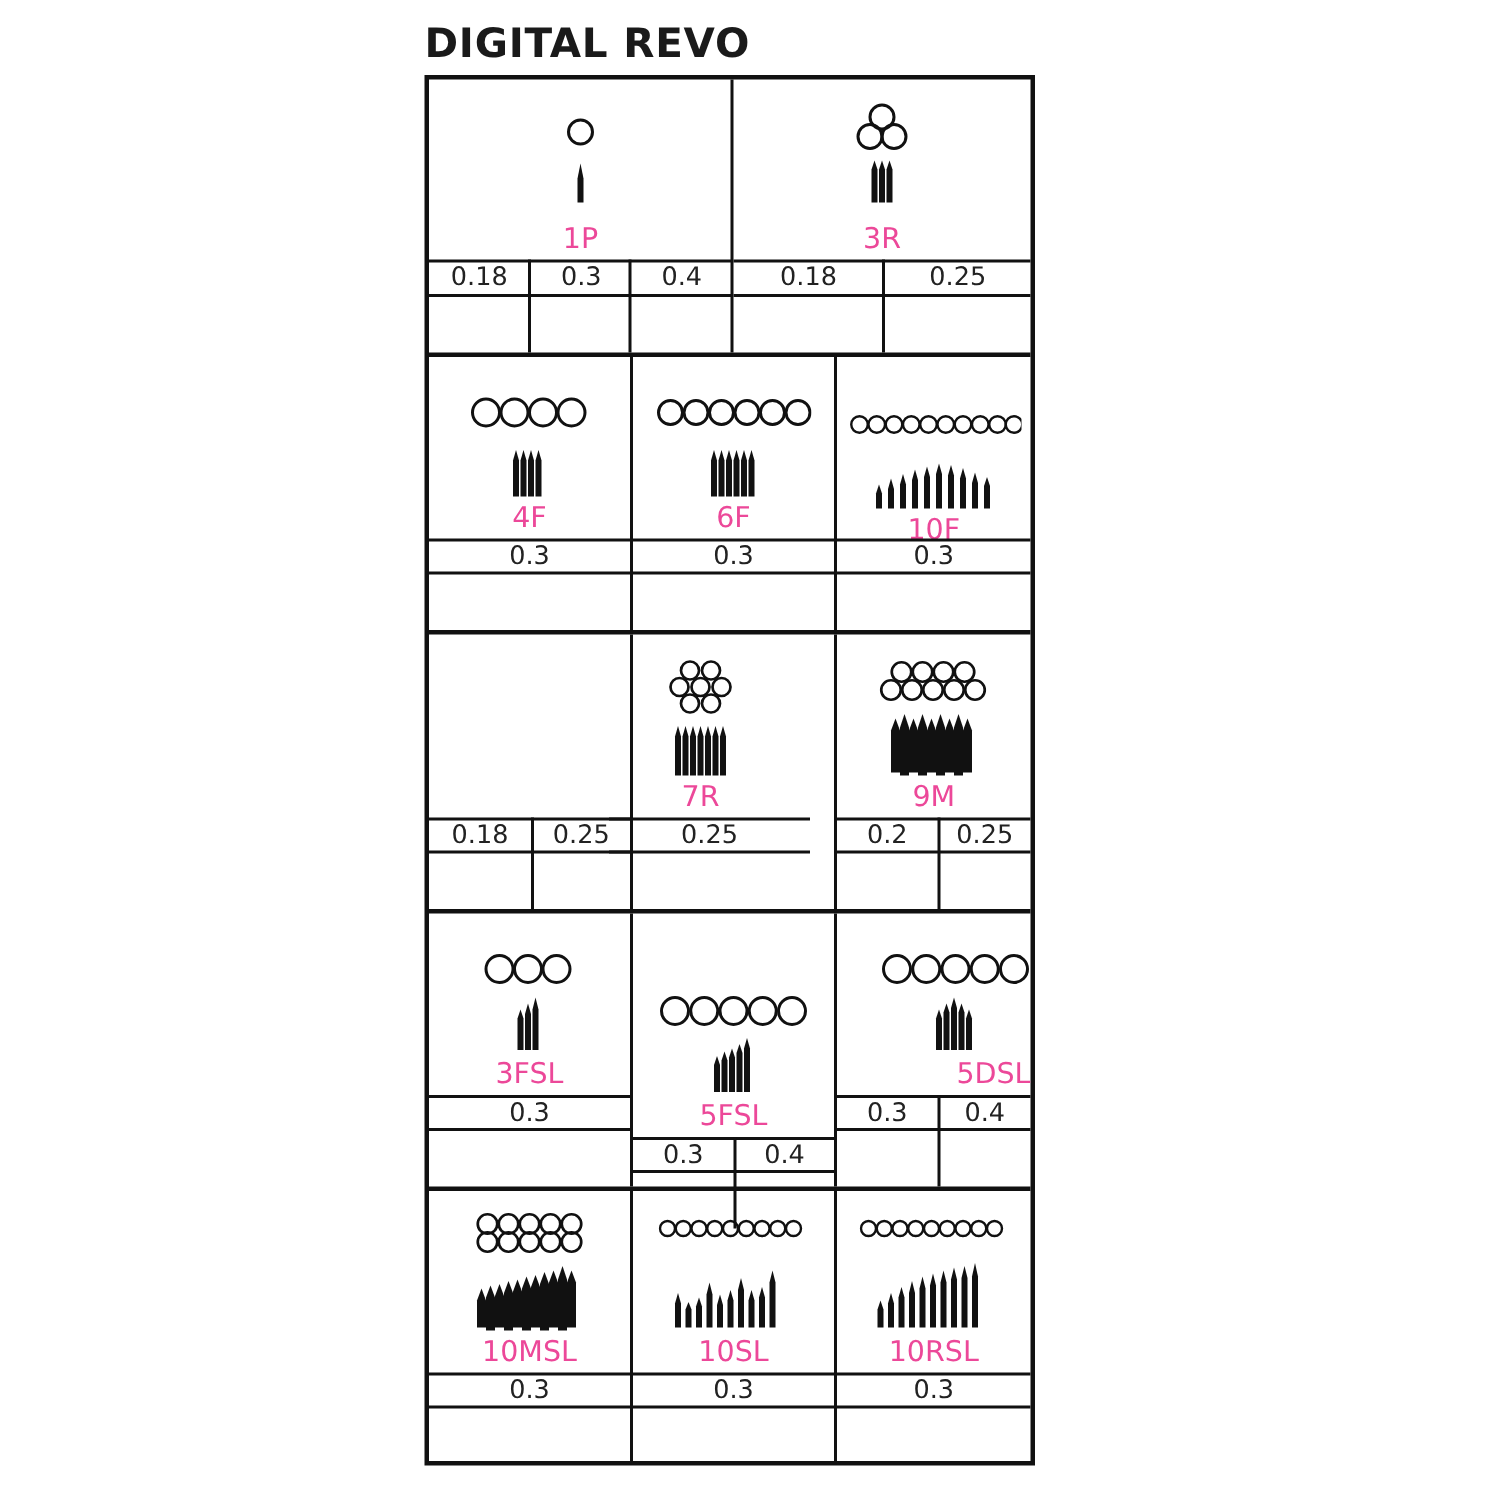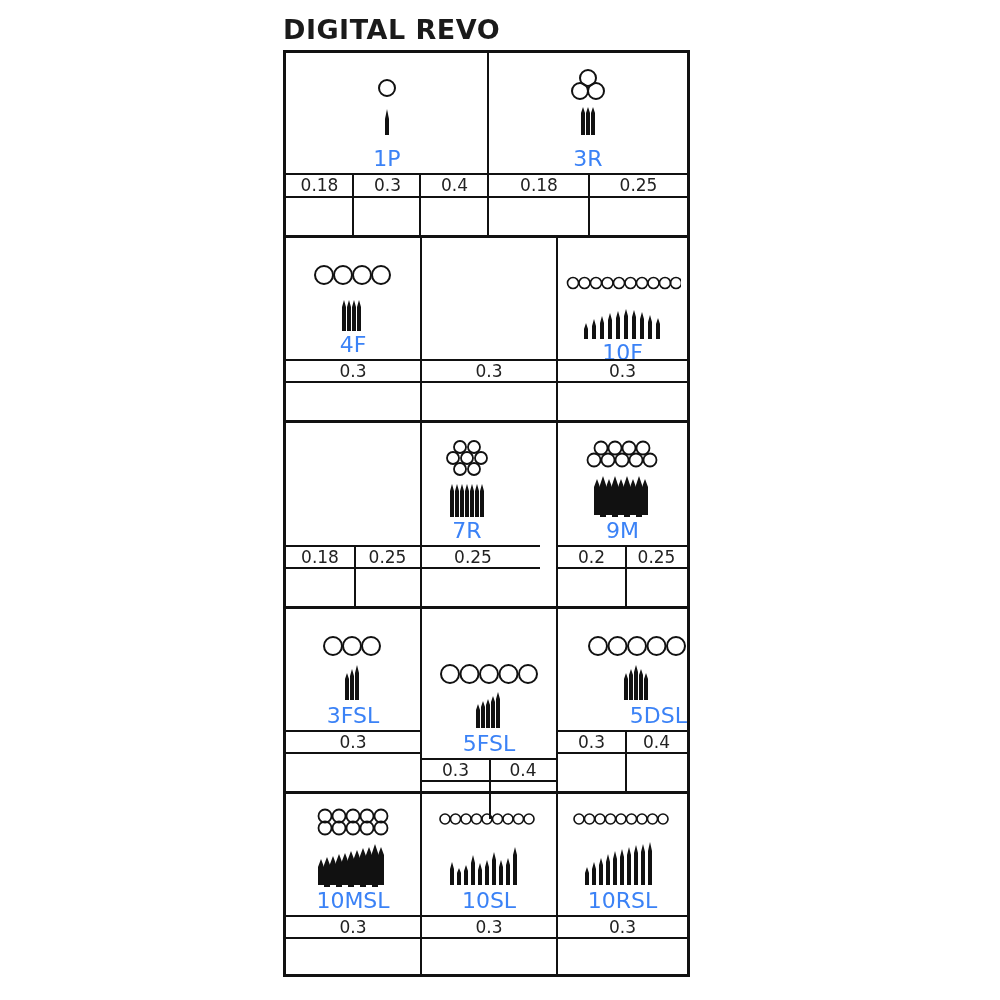--- a/index.html
+++ b/index.html
@@ -9,21 +9,21 @@
            letter-spacing:0.5px; color:#1a1a1a; font-family:"DejaVu Sans", sans-serif; }
   .chart { position:absolute; left:283px; top:50px; width:407px; height:927px;
            border:3px solid #111; box-sizing:border-box; }
   .section { position:absolute; left:0; width:401px; box-sizing:border-box; }
   .sep { position:absolute; left:0; width:401px; height:3px; background:#111; }
   .cell { position:absolute; top:0; box-sizing:border-box; }
   .vline { position:absolute; width:2px; background:#111; }
   .hline { position:absolute; height:2px; background:#111; }
   .img-area { position:absolute; left:0; right:0; top:0; display:flex; flex-direction:column;
               align-items:center; justify-content:flex-end; }
-  .name { font-size:22px; line-height:20px; margin-top:2px; margin-bottom:4px; color:#3b82f6; }
+  .name { font-size:19px; line-height:20px; margin-top:2px; margin-bottom:4px; color:#ec4899; }
   .val { position:absolute; font-size:17px; line-height:21px; text-align:center; color:#222; }
   svg { display:block; }
 </style>
 </head>
 <body>
 
 <div class="title">DIGITAL REVO</div>
 
 <div class="chart">
 
@@ -82,20 +82,37 @@
           <path d="M44,68 L44,44 L46,37 L48,44 L48,68 Z" fill="#111"></path>
         </svg>
         <div class="name">4F</div>
       </div>
       <div class="hline" style="top:121px;left:0;width:134px;"></div>
       <div class="val" style="top:123px;left:0;width:134px;">0.3</div>
       <div class="hline" style="top:143px;left:0;width:134px;"></div>
     </div>
     <div class="vline" style="left:134px;top:0;height:182px;"></div>
     <div class="cell" style="left:136px;width:134px;height:182px;">
+      <div class="img-area" style="height:121px;">
+        <svg width="104" height="70">
+          <circle cx="10" cy="12" r="8" fill="none" stroke="#111" stroke-width="2"></circle>
+          <circle cx="27" cy="12" r="8" fill="none" stroke="#111" stroke-width="2"></circle>
+          <circle cx="44" cy="12" r="8" fill="none" stroke="#111" stroke-width="2"></circle>
+          <circle cx="61" cy="12" r="8" fill="none" stroke="#111" stroke-width="2"></circle>
+          <circle cx="78" cy="12" r="8" fill="none" stroke="#111" stroke-width="2"></circle>
+          <circle cx="95" cy="12" r="8" fill="none" stroke="#111" stroke-width="2"></circle>
+          <path d="M37,68 L37,44 L39,37 L41,44 L41,68 Z" fill="#111"></path>
+          <path d="M42,68 L42,44 L44,37 L46,44 L46,68 Z" fill="#111"></path>
+          <path d="M47,68 L47,44 L49,37 L51,44 L51,68 Z" fill="#111"></path>
+          <path d="M52,68 L52,44 L54,37 L56,44 L56,68 Z" fill="#111"></path>
+          <path d="M57,68 L57,44 L59,37 L61,44 L61,68 Z" fill="#111"></path>
+          <path d="M62,68 L62,44 L64,37 L66,44 L66,68 Z" fill="#111"></path>
+        </svg>
+        <div class="name">6F</div>
+      </div>
       <div class="hline" style="top:121px;left:0;width:134px;"></div>
       <div class="val" style="top:123px;left:0;width:134px;">0.3</div>
       <div class="hline" style="top:143px;left:0;width:134px;"></div>
     </div>
     <div class="vline" style="left:270px;top:0;height:182px;"></div>
     <div class="cell" style="left:272px;width:129px;height:182px;">
       <div class="img-area" style="height:129px;">
         <svg width="116" height="70">
           <g fill="none" stroke="#111" stroke-width="1.6">
             <circle cx="8" cy="12" r="5.5"></circle>

